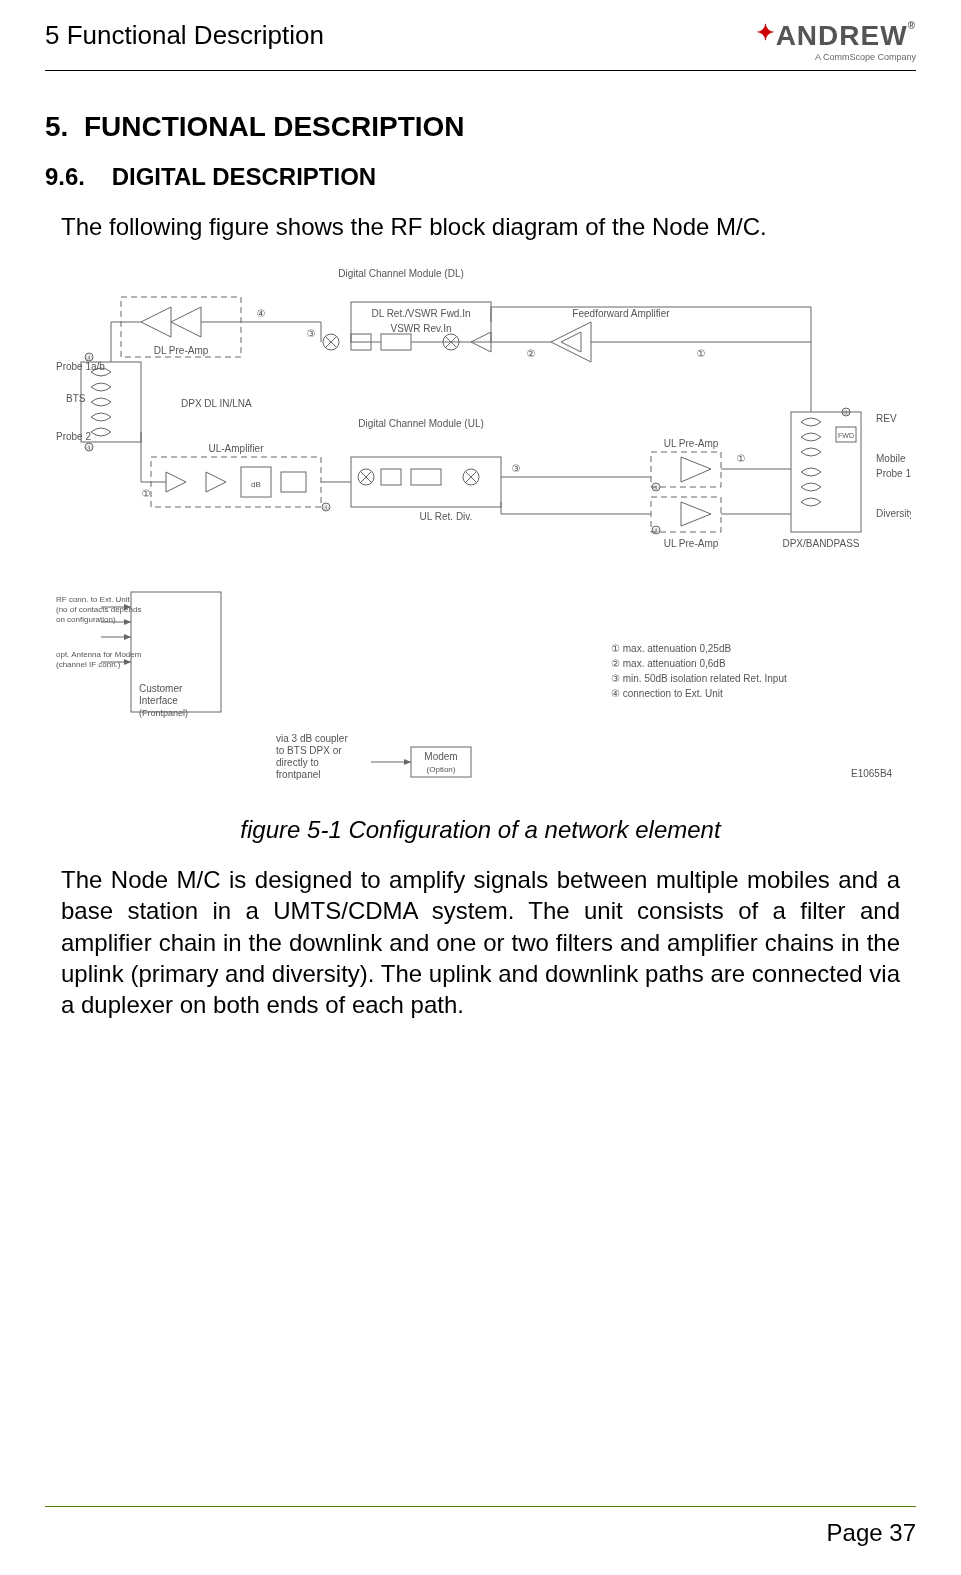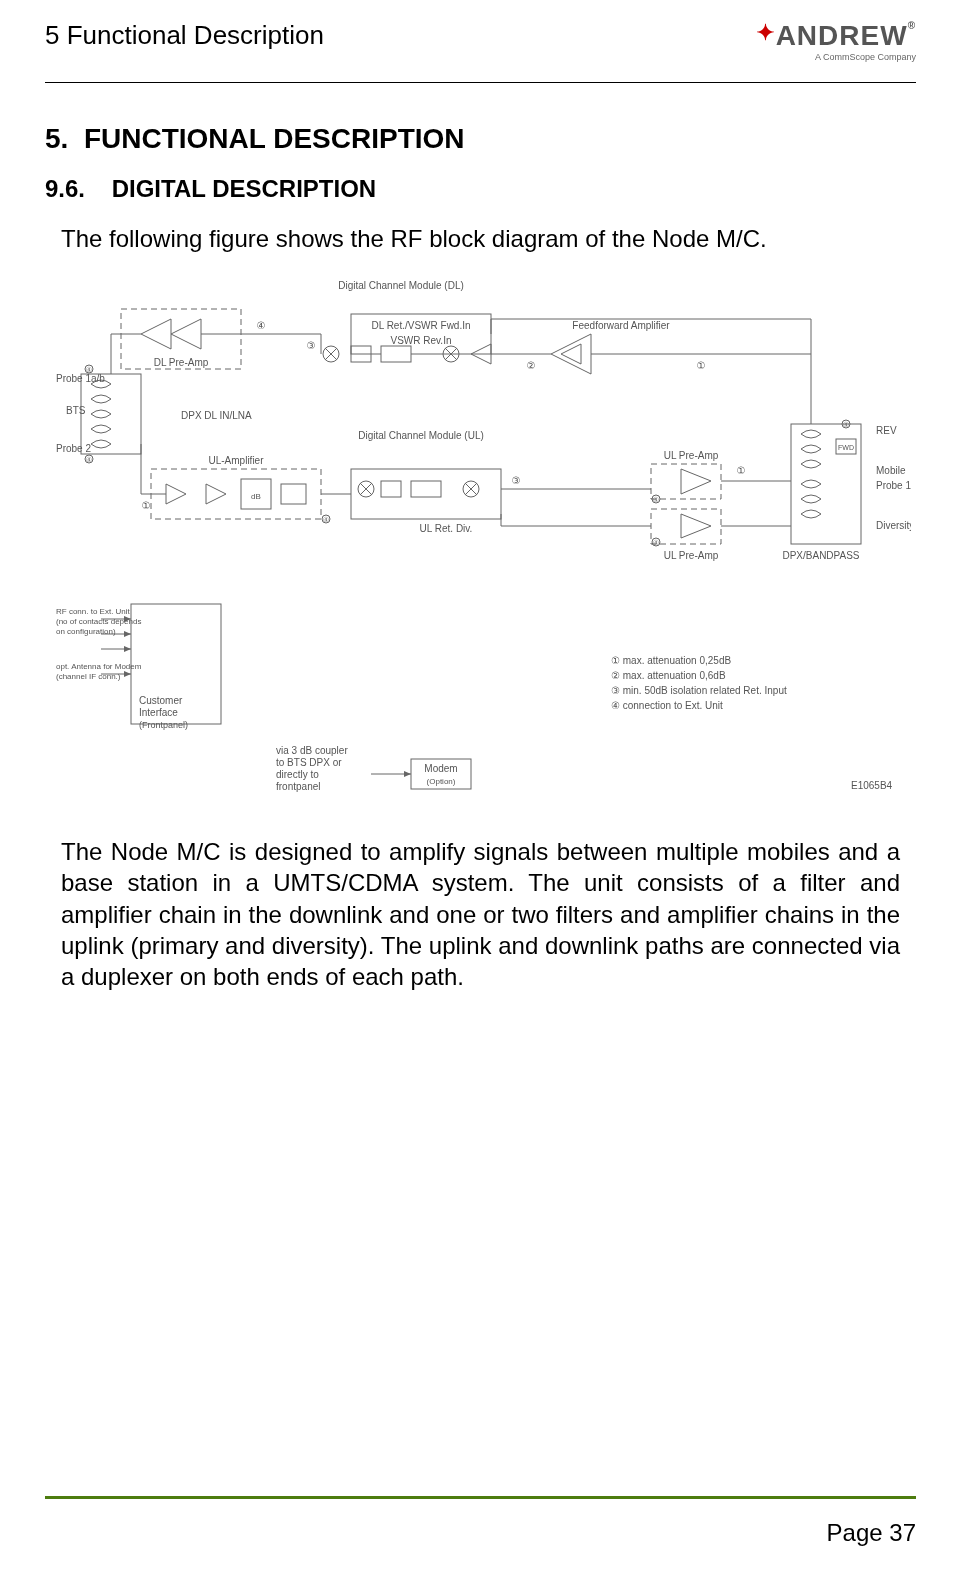--- a/index.html
+++ b/index.html
@@ -14,21 +14,21 @@
     padding: 20px 45px 20px 45px;
     box-sizing: border-box;
     min-height: 1575px;
     position: relative;
   }
   .header {
     display: flex;
     justify-content: space-between;
     align-items: flex-start;
     border-bottom: 1px solid #000;
-    padding-bottom: 20px;
+    padding-bottom: 8px;
     margin-bottom: 30px;
   }
   .header-title {
     font-size: 26px;
     font-weight: normal;
   }
   .logo {
     text-align: right;
   }
   .logo-main {
@@ -75,22 +75,22 @@
     font-style: italic;
     font-size: 24px;
     text-align: center;
     margin: 8px 0 20px 0;
   }
   .footer {
     position: absolute;
     bottom: 28px;
     left: 45px;
     right: 45px;
-    border-top: 3px solid #4d7c0f;
-    padding-top: 20px;
+    border-top: 1px solid #4d7c0f;
+    padding-top: 12px;
     text-align: right;
     font-size: 24px;
   }
 </style>
 </head>
 <body>
 
 <div class="page">
 
   <div class="header">
@@ -266,20 +266,21 @@
       <text x="800" y="515" class="txt">E1065B4</text>
 
       <defs>
         <marker id="arr" markerWidth="8" markerHeight="8" refX="7" refY="3" orient="auto">
           <path d="M0,0 L7,3 L0,6" fill="#666"></path>
         </marker>
       </defs>
     </svg>
   </div>
 
+  <p class="figure-caption">figure 5-1 Configuration of a network element</p>
 
   <p class="body-text">The Node M/C is designed to amplify signals between multiple mobiles and a base station in a UMTS/CDMA system. The unit consists of a filter and amplifier chain in the downlink and one or two filters and amplifier chains in the uplink (primary and diversity). The uplink and downlink paths are connected via a duplexer on both ends of each path.</p>
 
   <div class="footer">
     <span>Page 37</span>
   </div>
 
 </div>
 
 </body></html>

